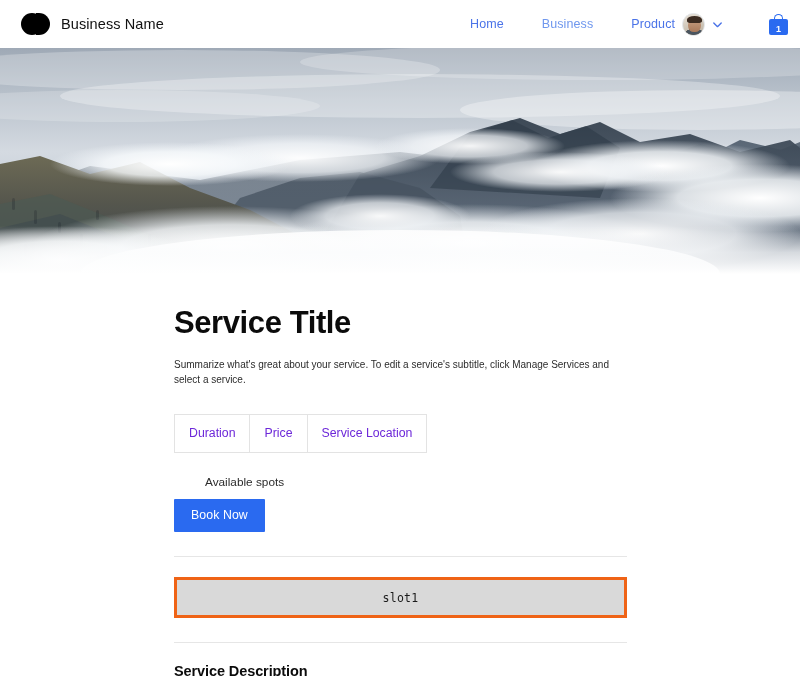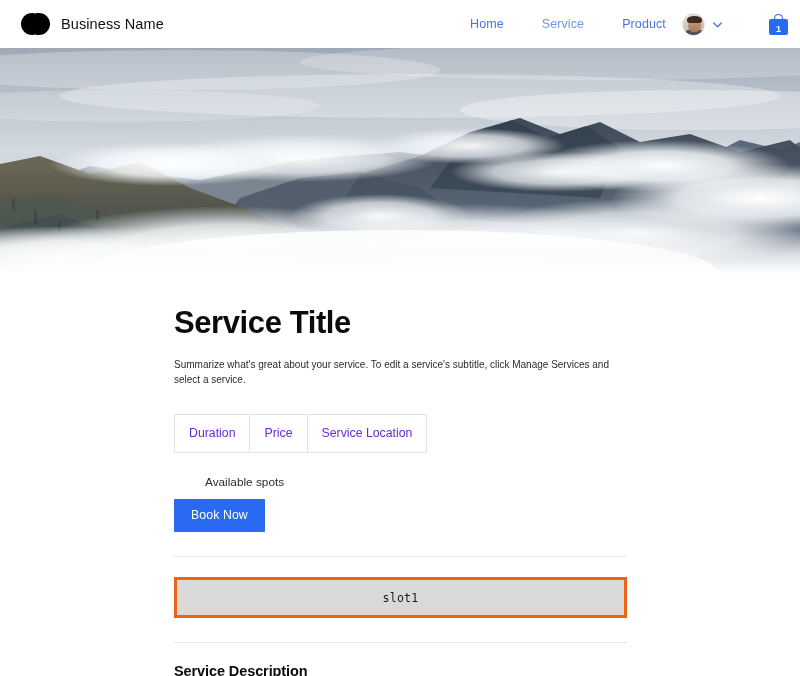--- a/index.html
+++ b/index.html
@@ -203,21 +203,21 @@
     <div class="brand">
       <span class="brand-logo">
         <span class="circ"></span>
           <span class="half"></span>
       </span>
       <span class="brand-name">Business Name</span>
     </div>
 
     <div class="nav-links">
       <a class="nav-link" href="#">Home</a>
-      <a class="nav-link is-active" href="#">Service</a>
+      <a class="nav-link is-active" href="#">Business</a>
       <a class="nav-link" href="#">Product</a>
     </div>
 
     <div class="account-zone">
       <span class="avatar">
         <span class="a-bg"></span>
           <span class="a-body"></span>
           <span class="a-face"></span>
           <span class="a-hair"></span>
       </span>

